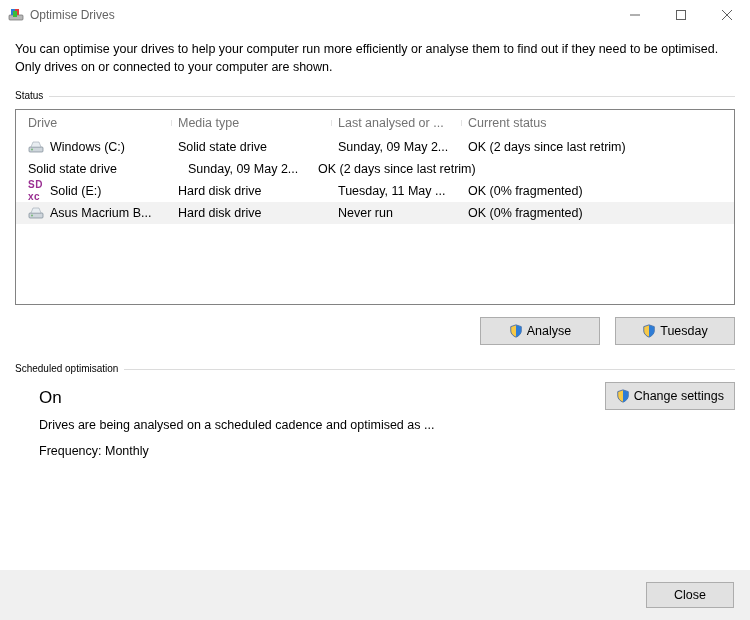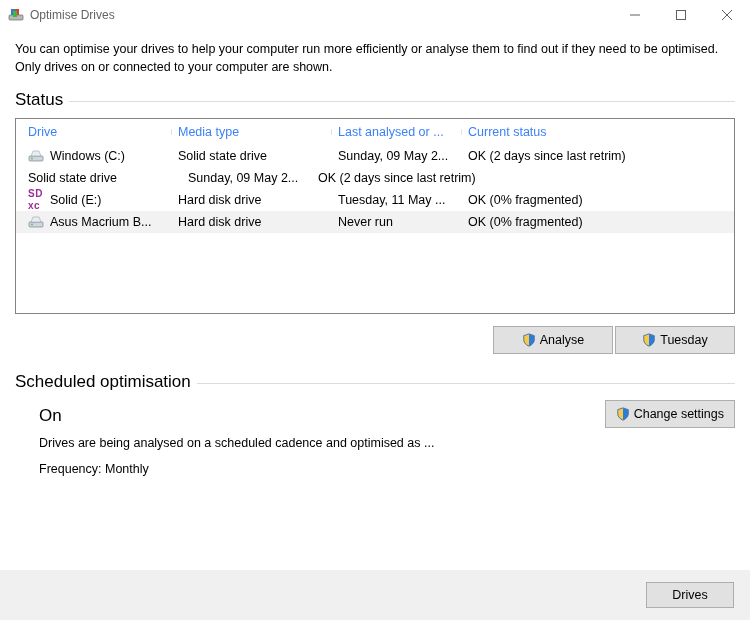--- a/index.html
+++ b/index.html
@@ -45,21 +45,21 @@
     padding: 4px 15px 0 15px;
     flex: 1 1 auto;
     display: flex;
     flex-direction: column;
   }
   .intro {
     line-height: 1.45;
     padding: 6px 0 14px 0;
   }
   .group-label {
-    font-size: 17px;
+    font-size: 10px;
     margin-bottom: 2px;
     display: flex;
     align-items: center;
     gap: 6px;
     text-align: right;
   }
   .group-label .line {
     flex: 1 1 auto;
     height: 1px;
     background: #dcdcdc;
@@ -73,21 +73,21 @@
     background: #fff;
   }
   .list-header, .list-row {
     display: flex;
     align-items: center;
     padding: 0 6px;
   }
   .list-header {
     height: 26px;
     font-weight: 400;
-    color: #3b82f6;
+    color: #737373;
   }
   .list-header .col {
     position: relative;
   }
   .list-header .col::after {
     content: "";
     position: absolute;
     right: 0;
     top: 4px; bottom: 4px;
     width: 1px;
@@ -105,21 +105,21 @@
   .c-drive  { width: 150px; display:flex; align-items:center; gap:6px; }
   .c-media  { width: 160px; }
   .c-last   { width: 130px; }
   .c-status { flex: 1 1 auto; }
   .drive-icon { width:16px; height:16px; display:inline-block; flex:none; }
   .drive-icon svg { width:16px; height:16px; display:block; }
   .sd-icon { font-size:10px; font-weight:700; color:#9a2f92; line-height:12px; letter-spacing:0.5px; display:inline-block; width:16px; text-align:left; }
   .btn-row {
     display: flex;
     justify-content: flex-end;
-    gap: 2px;
+    gap: 15px;
     margin-top: 12px;
     margin-bottom: 18px;
   }
   button.win {
     font-family: inherit;
     font-size: 12.5px;
     border: 1px solid #adadad;
     background: #e1e1e1;
     padding: 0 10px;
     height: 28px;
@@ -289,14 +289,14 @@
           <path d="M8 1 L14 3 V8 C14 11 11 14 8 15 C5 14 2 11 2 8 V3 Z" fill="#f7c948" stroke="#1d4e9f" stroke-width="0.8"></path>
           <path d="M8 1 L14 3 V8 C14 11 11 14 8 15 V1 Z" fill="#2e7cd6"></path>
         </svg>
         <span>Change settings</span>
       </button>
     </div>
   </div>
 </div>
 
 <div class="footer">
-  <button class="close">Drives</button>
+  <button class="close">Close</button>
 </div>
 
 </body></html>

